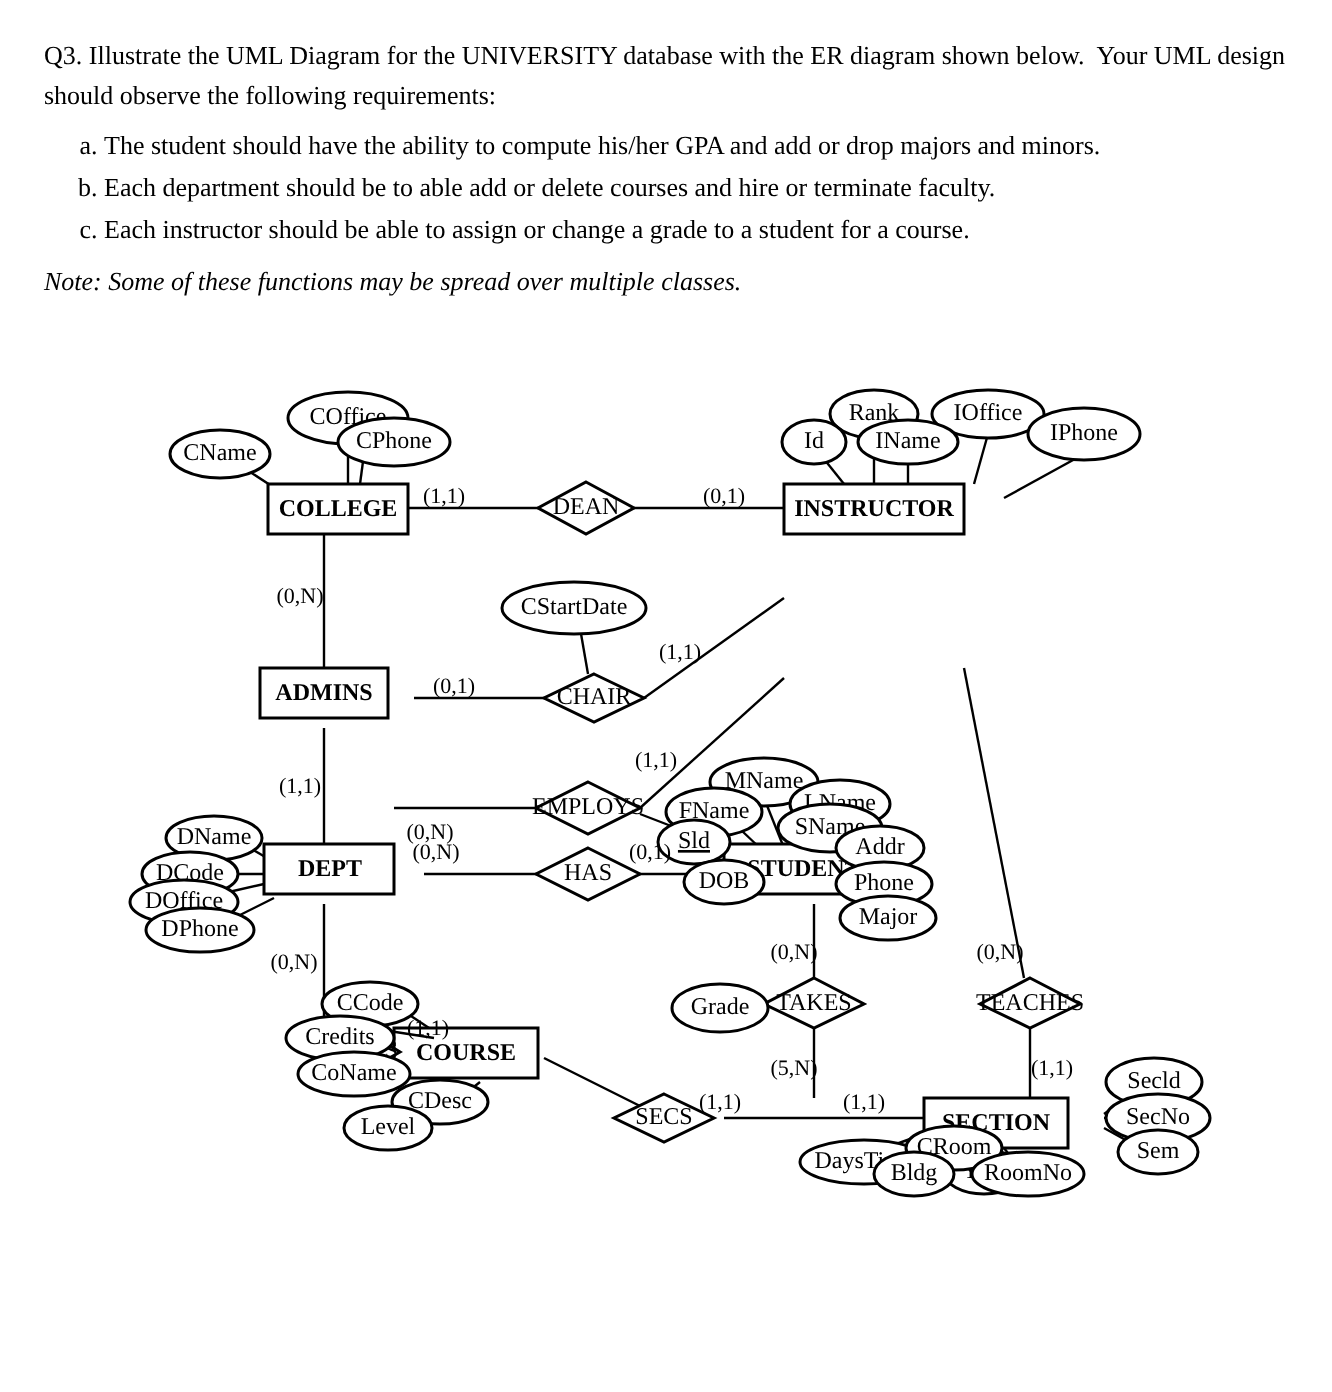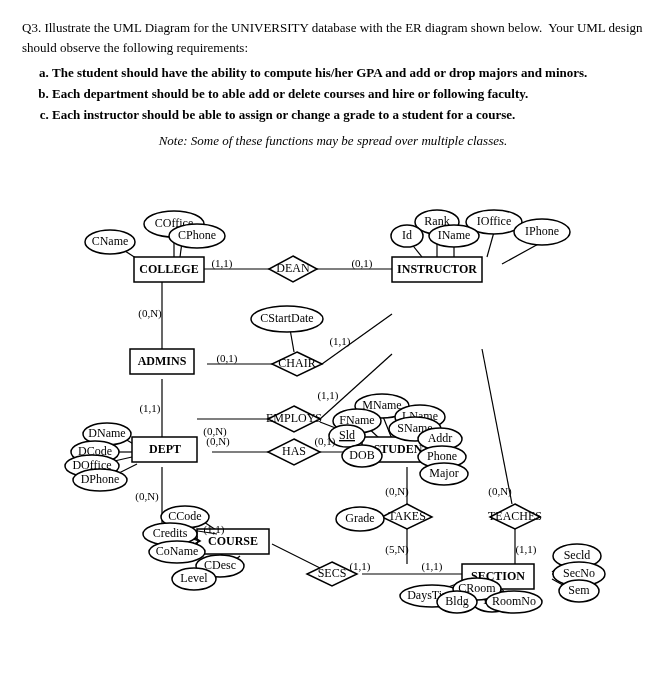--- a/index.html
+++ b/index.html
@@ -16,27 +16,25 @@
       font-size: 13px;
       line-height: 1.5;
       margin-bottom: 6px;
     }
     .question-text .q-label { font-weight: normal; }
     .req-list {
       margin-left: 30px;
       font-size: 13px;
       line-height: 1.6;
       list-style-type: lower-alpha;
-      font-weight: bold;
     }
     .note {
       font-style: italic;
       font-size: 13px;
-      margin: 8px 0 25px 0;
-      text-align: center;
+      margin: 8px 0 10px 0;
     }
     .diagram-container {
       position: relative;
       width: 622px;
       height: 430px;
       margin: 0 auto;
     }
     svg {
       position: absolute;
       top: 0; left: 0;
@@ -83,21 +81,21 @@
   </style>
 </head>
 <body>
 
 <div class="question-text">
   <span class="q-label">Q3.</span>
   <span> Illustrate the UML Diagram for the UNIVERSITY database with the ER diagram shown below.&nbsp; Your UML design should observe the following requirements:</span>
 </div>
 <ul class="req-list">
   <li>The student should have the ability to compute his/her GPA and add or drop majors and minors.</li>
-  <li>Each department should be to able add or delete courses and hire or following faculty.</li>
+  <li>Each department should be to able add or delete courses and hire or terminate faculty.</li>
   <li>Each instructor should be able to assign or change a grade to a student for a course.</li>
 </ul>
 <p class="note">Note: Some of these functions may be spread over multiple classes.</p>
 
 <div class="diagram-container">
 <svg viewBox="0 0 622 430" xmlns="http://www.w3.org/2000/svg">
 
   <line class="line" x1="175" y1="95" x2="247" y2="95"></line>
 
   <line class="line" x1="295" y1="95" x2="370" y2="95"></line>

